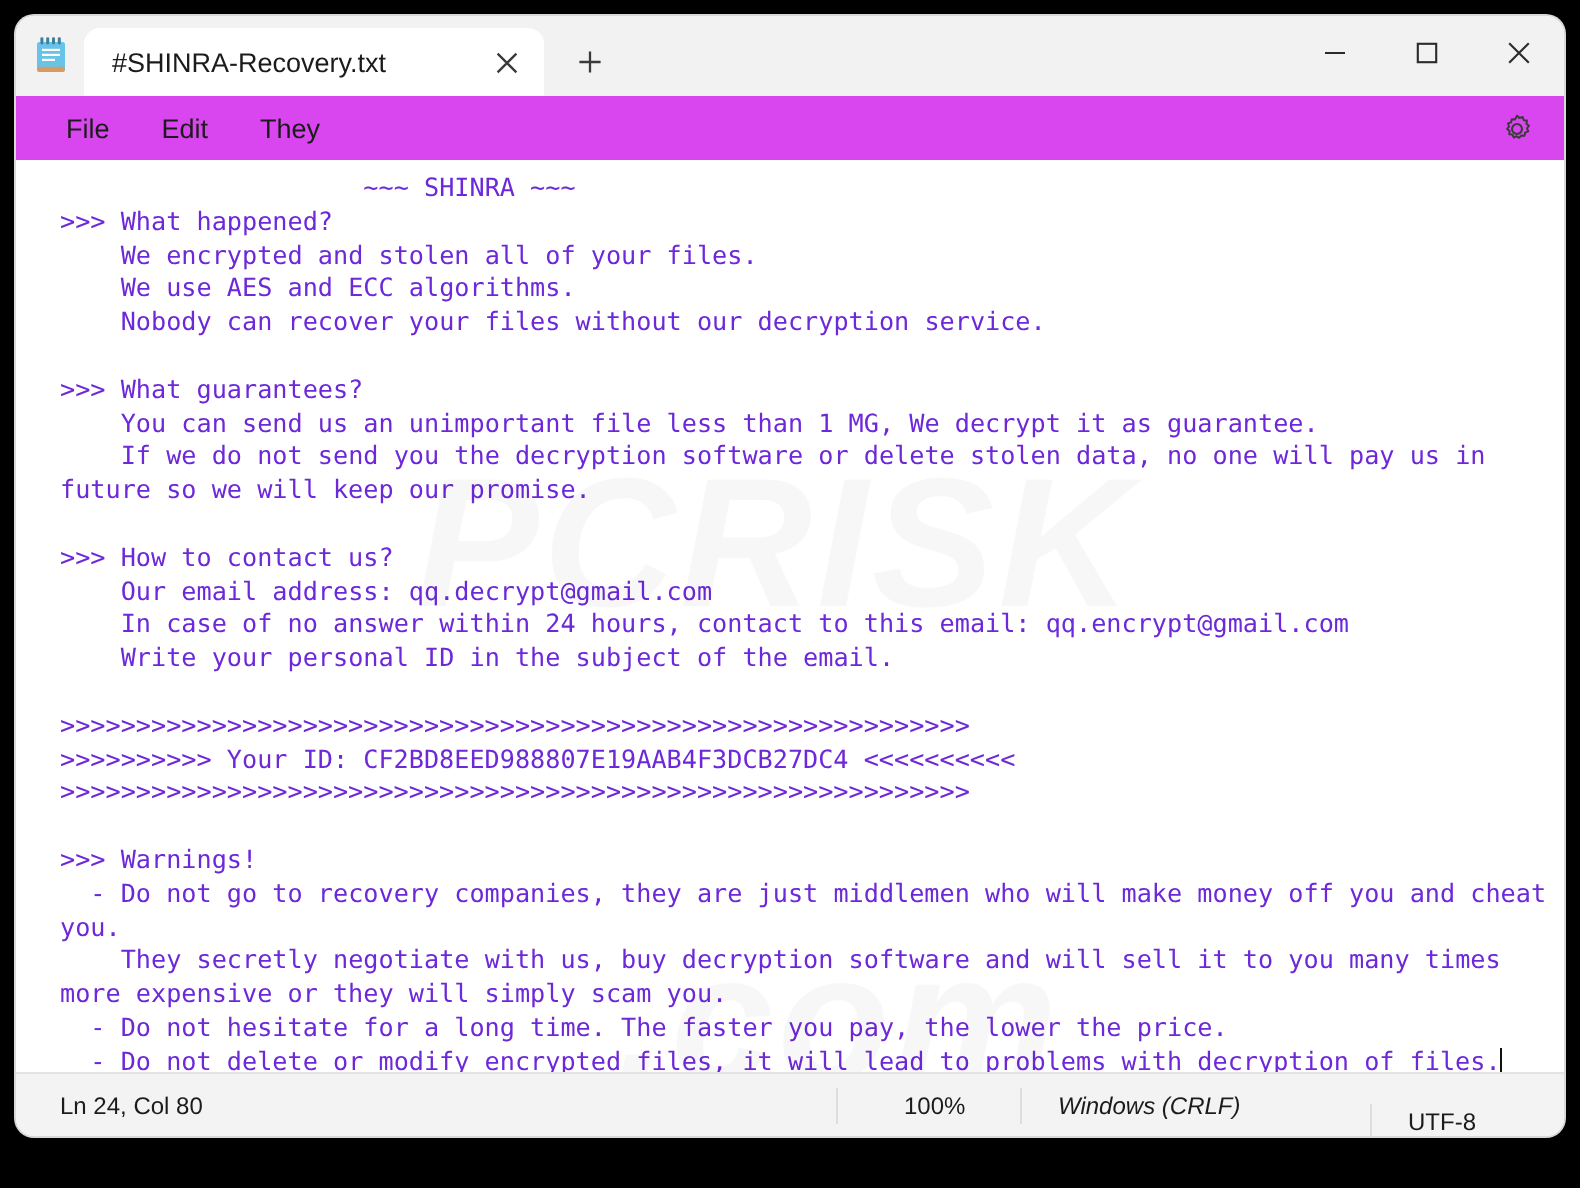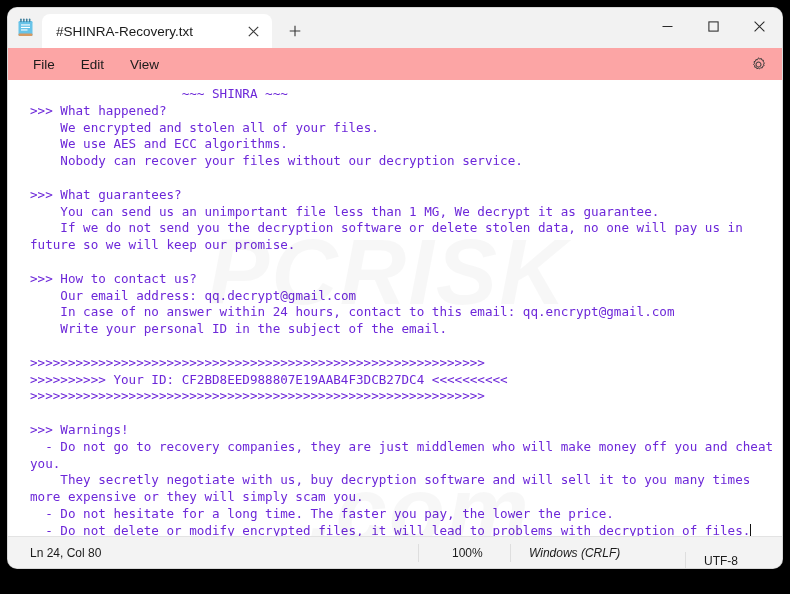--- a/index.html
+++ b/index.html
@@ -99,21 +99,21 @@
     width: 46px;
     height: 36px;
     display: flex;
     align-items: center;
     justify-content: center;
   }
 
   
   .menubar {
     height: 32px;
-    background: #fca5a5;
+    background: #d946ef;
     display: flex;
     align-items: center;
     padding-left: 12px;
     position: relative;
     flex: 0 0 auto;
   }
   .menu-item {
     font-size: 13.5px;
     color: #1b1b1b;
     padding: 4px 13px;
@@ -255,21 +255,21 @@
         <svg width="11" height="11" viewBox="0 0 11 11" aria-hidden="true">
           <path d="M0.6 0.6 L10.4 10.4 M10.4 0.6 L0.6 10.4" stroke="#2b2b2b" stroke-width="1.05" fill="none"></path>
         </svg>
       </div>
     </div>
   </div>
 
   <div class="menubar">
     <div class="menu-item">File</div>
     <div class="menu-item">Edit</div>
-    <div class="menu-item">View</div>
+    <div class="menu-item">They</div>
 
     <div class="gear-btn">
       <svg width="15" height="15" viewBox="0 0 16 16" aria-hidden="true">
         <path d="M8 5.35 A2.65 2.65 0 1 0 8 10.65 A2.65 2.65 0 1 0 8 5.35 Z" fill="none" stroke="#3a3a3a" stroke-width="1.1"></path>
         <path d="M8 0.9 L9.35 2.15 L11.05 1.6 L11.6 3.3 L13.3 3.5 L13.0 5.2 L14.4 6.25
                  L13.35 7.6 L14.0 9.25 L12.35 9.9 L12.0 11.6 L10.3 11.45 L9.1 12.7
                  L7.8 11.85 L6.3 12.6 L5.6 11.0 L3.9 10.8 L4.05 9.1 L2.7 8.0
                  L3.75 6.7 L3.2 5.0 L4.85 4.45 L5.2 2.75 L6.9 2.95 Z" fill="none" stroke="#3a3a3a" stroke-width="1.05" stroke-linejoin="round"></path>
       </svg>
     </div>

